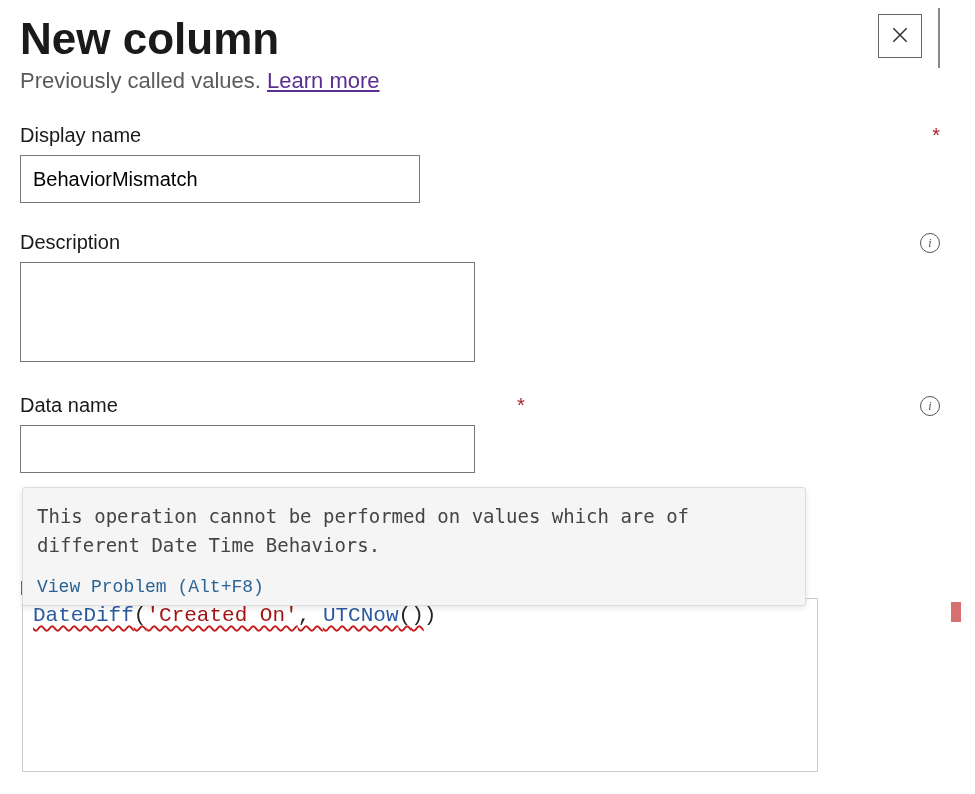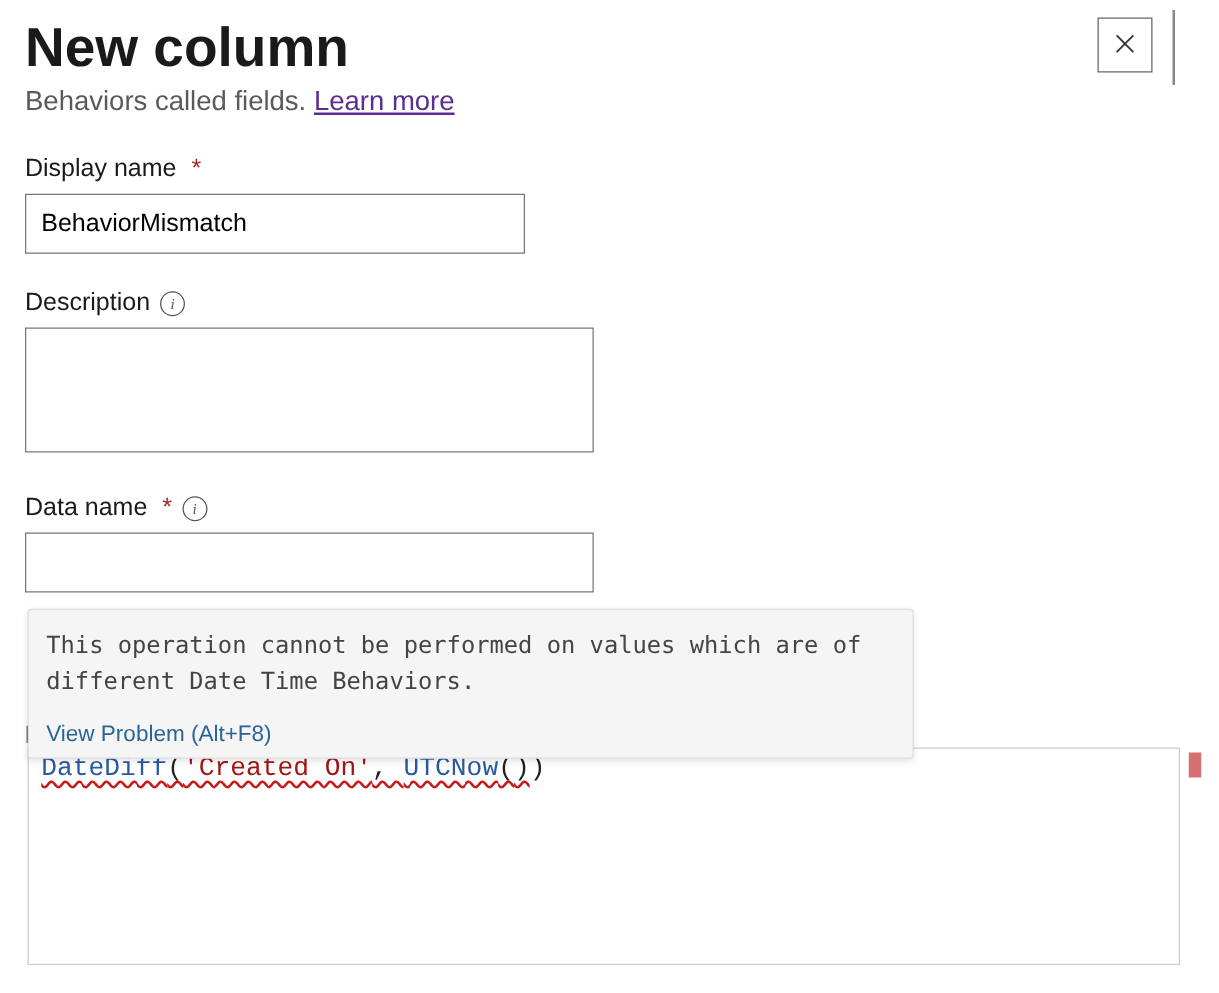--- a/index.html
+++ b/index.html
@@ -34,20 +34,21 @@
     color: #5b2e91;
   }
   .form-row { margin-bottom: 28px; }
   .label {
     font-size: 20px;
     margin-bottom: 8px;
     display: flex;
     align-items: center;
     gap: 8px;
     color: #1a1a1a;
+    justify-content: space-between;
   }
   .req { color: #a4262c; margin-left: 4px; }
   .info-icon {
     display: inline-flex;
     align-items: center;
     justify-content: center;
     width: 18px; height: 18px;
     border: 1.5px solid #555;
     border-radius: 50%;
     font-size: 12px;
@@ -109,51 +110,51 @@
     width: 2px;
     height: 60px;
     background: #888;
   }
 
   
   .diag {
     position: absolute;
     left: 22px;
     top: 487px;
-    width: 709px;
+    width: 784px;
     background: #f5f5f5;
     border: 1px solid #ddd;
     box-shadow: 0 2px 6px rgba(0,0,0,0.1);
     border-radius: 3px;
     padding: 14px 14px 8px 14px;
     box-sizing: border-box;
     font-family: "Consolas","Menlo","Courier New",monospace;
     font-size: 19px;
     color: #444;
     z-index: 10;
   }
   .diag .msg { line-height: 1.55; font-family: "Consolas","Menlo",monospace; }
   .diag .footer {
     margin-top: 14px;
-    font-family: Liberation Sans, sans-serif;
+    font-family: Liberation Mono, monospace;
     font-size: 18px;
     display: flex;
     gap: 26px;
     color: #888;
     border-top: 0;
     padding-top: 2px;
   }
   .diag .footer .view-problem { color: #2a6496; cursor: pointer; }
 
   
   .editor {
     position: absolute;
     left: 22px;
     top: 598px;
-    width: 922px;
+    width: 796px;
     height: 174px;
     border: 1px solid #ccc;
     box-sizing: border-box;
     font-family: "Consolas","Menlo","Courier New",monospace;
     font-size: 21px;
     padding: 5px 10px;
     background: #fff;
     white-space: pre;
     overflow: hidden;
   }
@@ -185,21 +186,21 @@
     <span>
       <svg viewBox="0 0 24 24" stroke="#333" stroke-width="1.8" fill="none">
         <line x1="4" y1="4" x2="20" y2="20"></line>
         <line x1="20" y1="4" x2="4" y2="20"></line>
       </svg>
     </span>
   </button>
 
   <h1 class="title">New column</h1>
   <div class="subtitle">
-    <span>Behaviors called fields. </span><a href="#">Learn more</a>
+    <span>Previously called values. </span><a href="#">Learn more</a>
   </div>
 
   <div class="form-row">
     <div class="label">
       <span>Display name</span>
       <span class="req">*</span>
     </div>
     <input type="text" class="text-input" value="BehaviorMismatch" style="">
   </div>
 

